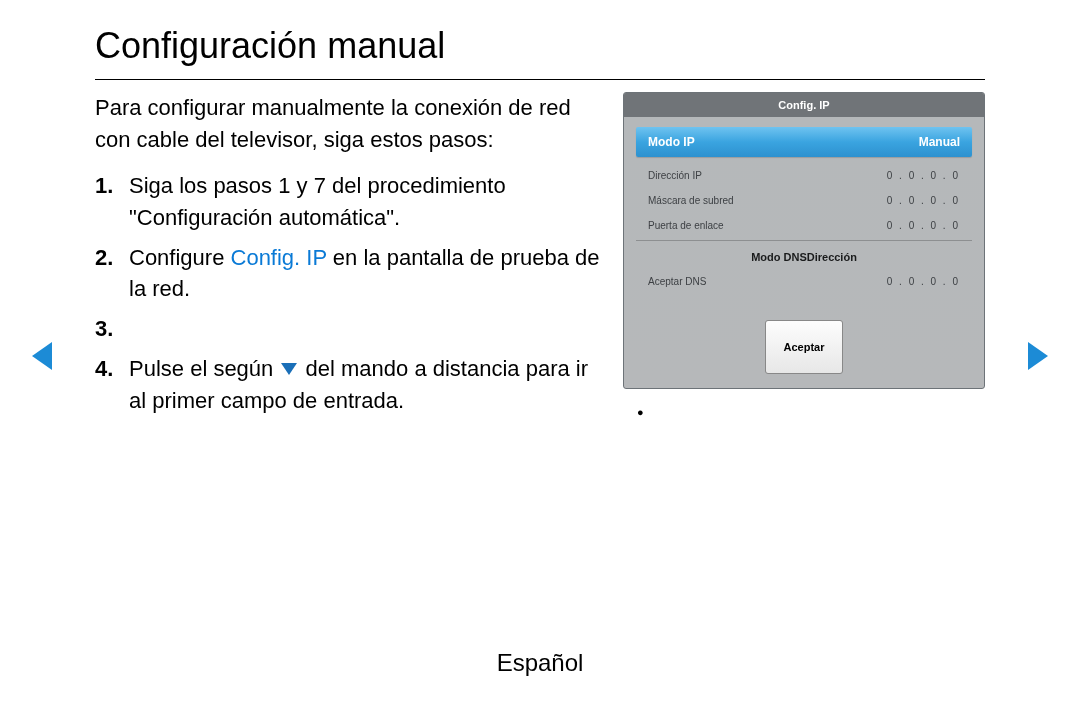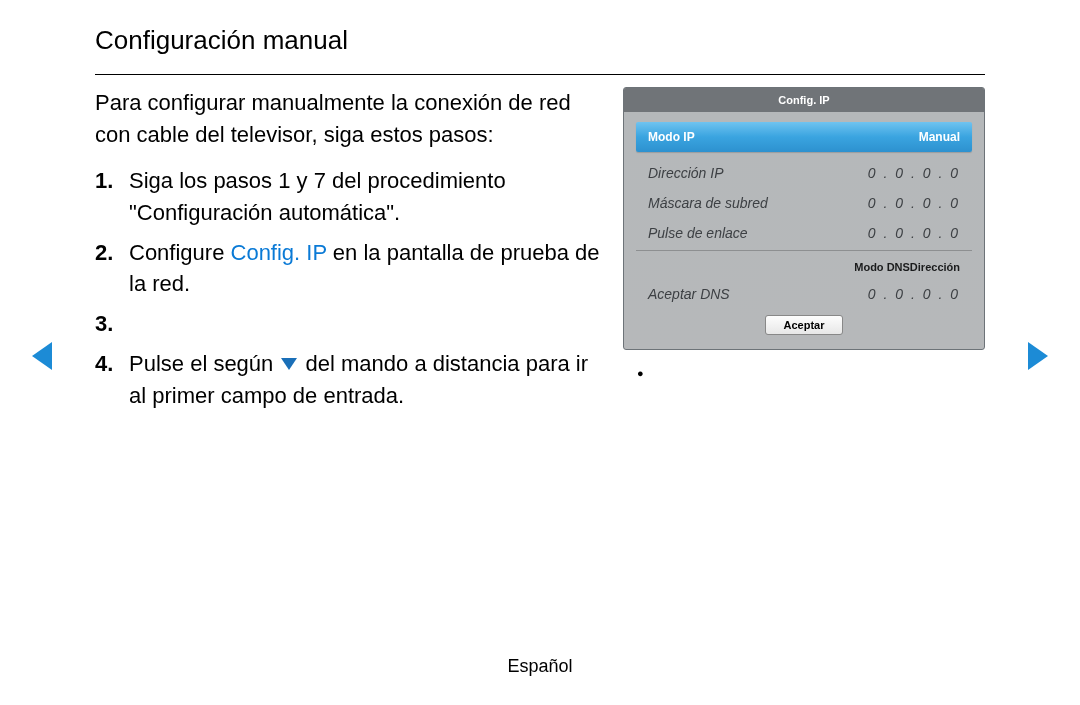--- a/index.html
+++ b/index.html
@@ -11,23 +11,23 @@
     position: relative;
     color: #000;
   }
   .page {
     padding: 25px 0 0 95px;
     width: 100%;
     height: 100%;
     position: relative;
   }
   .title {
-    font-size: 26px;
+    font-size: 36px;
     font-weight: 400;
-    padding-bottom: 18px;
+    padding-bottom: 12px;
     border-bottom: 1px solid #000;
     width: 890px;
     margin-bottom: 12px;
   }
   .content-wrap {
     display: flex;
     gap: 16px;
     width: 890px;
   }
   .left-col {
@@ -82,69 +82,69 @@
     font-weight: 700;
     display: flex;
     justify-content: space-between;
     padding: 8px 12px;
     border-radius: 2px;
     margin-bottom: 6px;
     box-shadow: 0 1px 1px rgba(0,0,0,0.15);
   }
   .row-dim {
     color: #3d4044;
-    font-size: 14px;
+    font-size: 10px;
     display: flex;
     justify-content: space-between;
     padding: 7px 12px;
-    font-style: italic;
   }
   .row-dark {
     color: #1a1b1c;
     font-size: 11px;
     font-weight: 700;
     display: flex;
-    justify-content: flex-end;
+    justify-content: center;
     padding: 8px 12px 6px 12px;
   }
   .ip-val { letter-spacing: 2px; }
   .sep {
     border-top: 1px solid #8d8f91;
     margin: 2px 0;
   }
   .btn-wrap { text-align: center; margin-top: 6px; }
   .btn {
     display: inline-block;
     background: linear-gradient(to bottom, #fdfdfd, #e7e7e7);
     border: 1px solid #888;
     border-radius: 3px;
     font-size: 11px;
     font-weight: 700;
-    padding: 3px 18px;
+    padding: 20px 18px;
     color: #000;
+    margin-top: 20px;
   }
   .note {
     font-size: 13px;
     color: #000;
     margin-top: 14px;
     display: flex;
     width: 362px;
   }
   .note-bullet {
     margin: 0 10px 0 14px;
     font-size: 11px;
     line-height: 18px;
   }
   .footer-lang {
     position: absolute;
     bottom: 28px;
     left: 0;
     width: 100%;
     text-align: center;
-    font-size: 18px;
+    font-size: 24px;
   }
   .nav-left, .nav-right {
     position: absolute;
     top: 342px;
     width: 0; height: 0;
   }
   .nav-left {
     left: 32px;
     border-top: 14px solid transparent;
     border-bottom: 14px solid transparent;
@@ -199,21 +199,21 @@
           </div>
           <div class="row-dim">
             <span>Dirección IP</span>
             <span class="ip-val">0 . 0 . 0 . 0</span>
           </div>
           <div class="row-dim">
             <span>Máscara de subred</span>
             <span class="ip-val">0 . 0 . 0 . 0</span>
           </div>
           <div class="row-dim">
-            <span>Pulse de enlace</span>
+            <span>Puerta de enlace</span>
             <span class="ip-val">0 . 0 . 0 . 0</span>
           </div>
           <div class="sep"></div>
           <div class="row-dark">
             <span>Modo DNS</span>
             <span>Dirección</span>
           </div>
           <div class="row-dim">
             <span>Aceptar DNS</span>
             <span class="ip-val">0 . 0 . 0 . 0</span>

